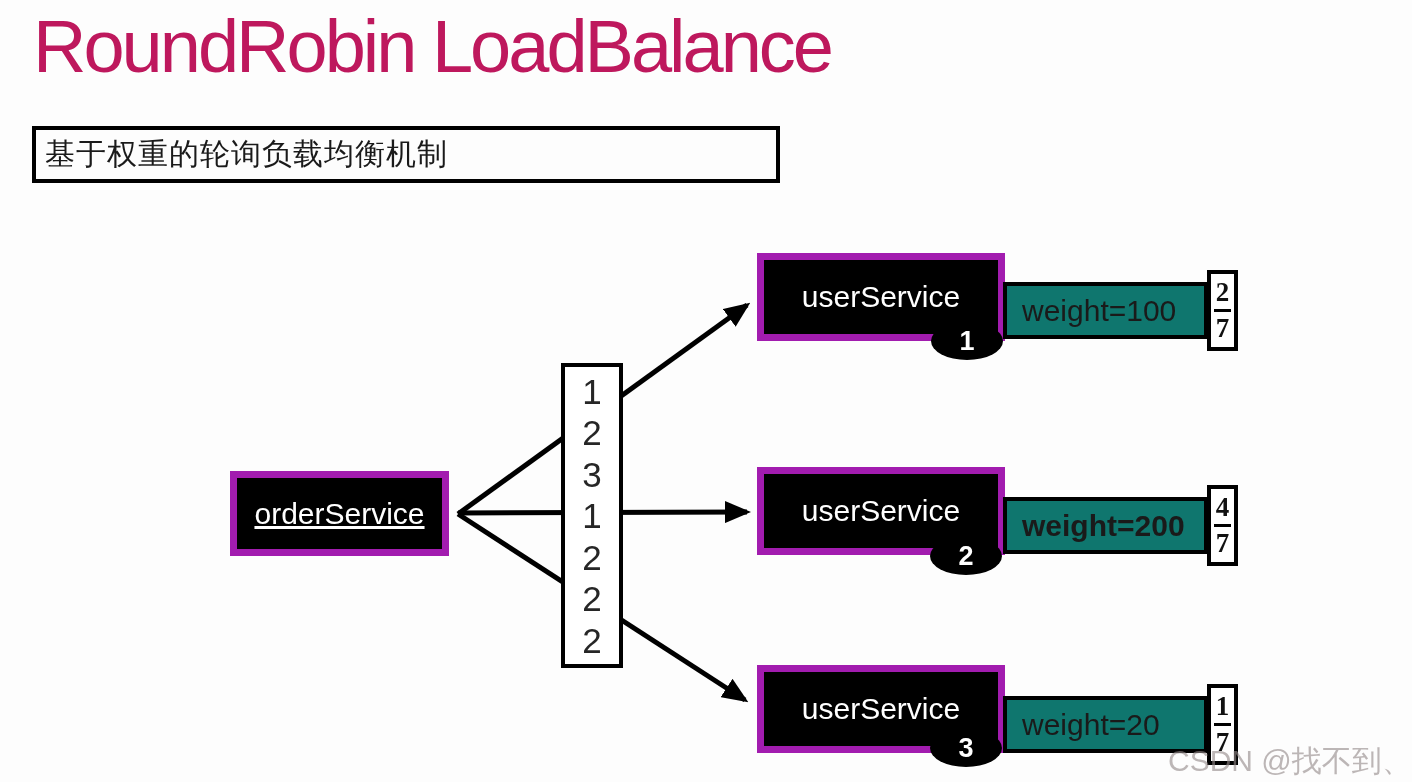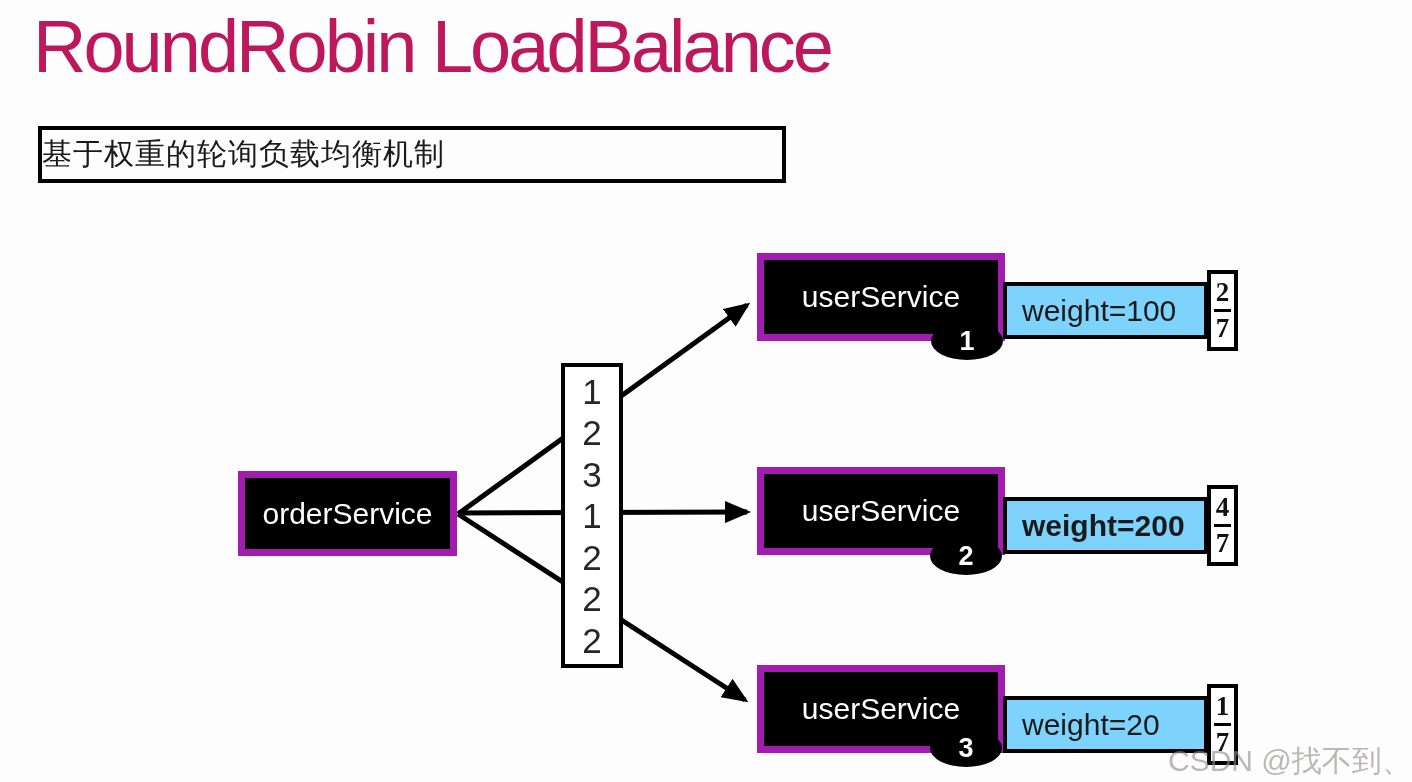--- a/index.html
+++ b/index.html
@@ -16,30 +16,30 @@
     left: 33px;
     top: 4px;
     font-size: 74px;
     letter-spacing: -3px;
     color: #be185d;
     white-space: nowrap;
     line-height: 1.15;
   }
   .subtitle-box {
     position: absolute;
-    left: 38px;
+    left: 32px;
     top: 126px;
     width: 748px;
     height: 57px;
     box-sizing: border-box;
     border: 4px solid #000;
     background: #fdfdfd;
     display: flex;
     align-items: center;
-    padding-left: 0;
+    padding-left: 9px;
     font-size: 30px;
     letter-spacing: 1px;
     color: #1a1a1a;
   }
   .arrows {
     position: absolute;
     left: 0; top: 0;
     z-index: 1;
   }
   .node {
@@ -47,21 +47,21 @@
     box-sizing: border-box;
     background: #000000;
     border: 7px solid #a21caf;
     color: #ffffff;
     display: flex;
     align-items: center;
     justify-content: center;
     font-size: 30px;
     z-index: 2;
   }
-  .node-order { left: 238px; top: 471px; width: 219px; height: 85px; }
+  .node-order { left: 230px; top: 471px; width: 219px; height: 85px; text-decoration: underline; }
   .node-user  { left: 757px; width: 248px; height: 88px; }
   .seq-box {
     position: absolute;
     left: 561px; top: 363px;
     width: 62px; height: 305px;
     box-sizing: border-box;
     background: #ffffff;
     border: 4px solid #000;
     display: flex;
     flex-direction: column;
@@ -70,21 +70,21 @@
     font-size: 35px;
     color: #262626;
     z-index: 3;
   }
   .seq-box span { line-height: 1; }
   .weight-box {
     position: absolute;
     left: 1003px;
     width: 205px; height: 57px;
     box-sizing: border-box;
-    background: #7dd3fc;
+    background: #0f766e;
     border: 4px solid #000;
     display: flex;
     align-items: center;
     padding-left: 15px;
     font-size: 30px;
     color: #1a1a1a;
     z-index: 2;
   }
   .fraction-box {
     position: absolute;

